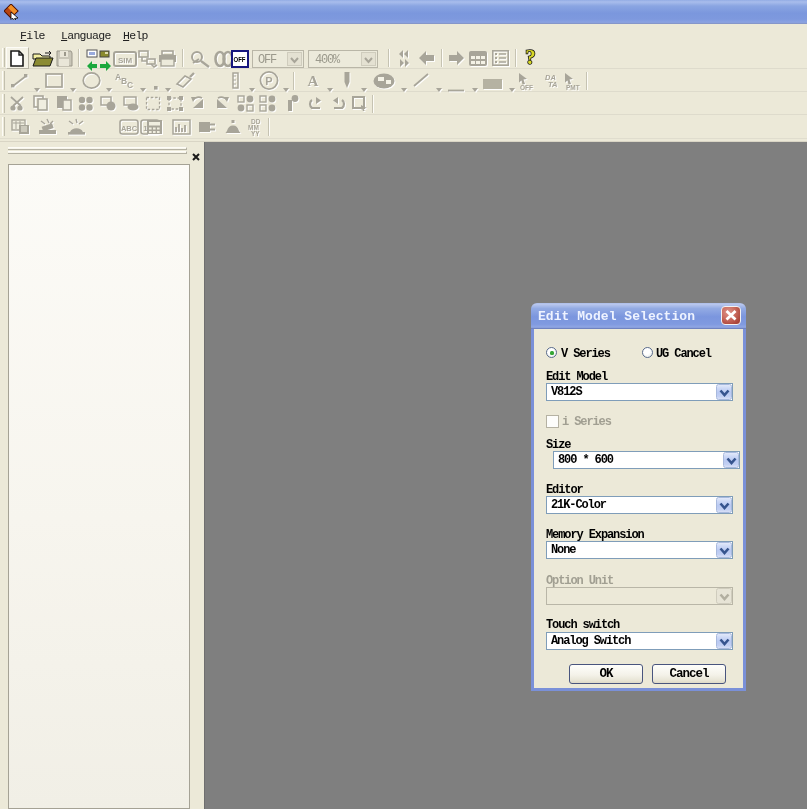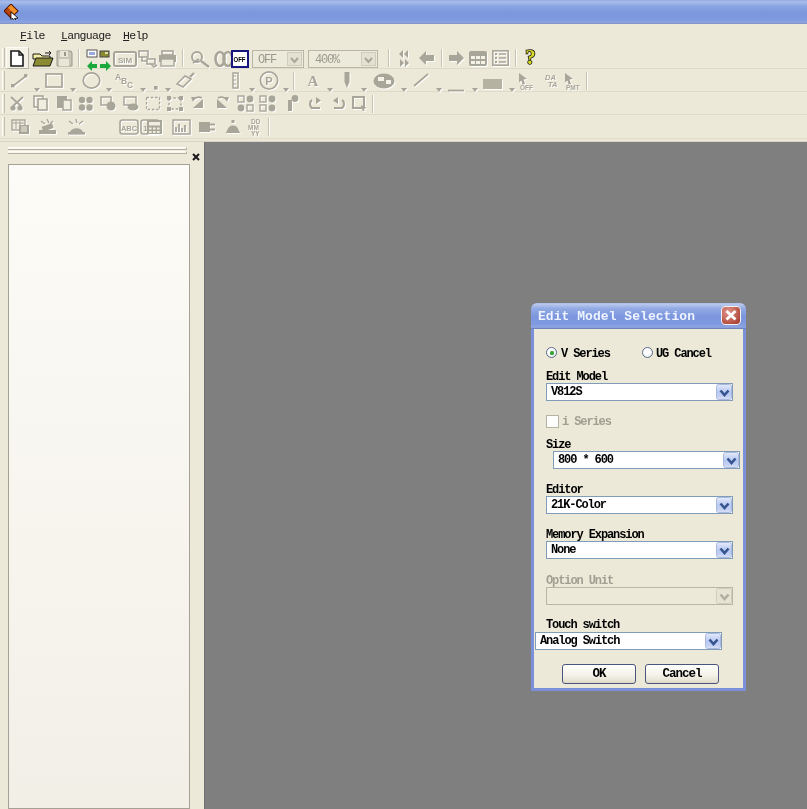--- a/index.html
+++ b/index.html
@@ -36,21 +36,21 @@
 .cbbtn { position:absolute; right:0px; top:0px; width:16px; height:16px; border-radius:2.5px;
   background:linear-gradient(180deg,#e2e9fa 0%,#ccd8f6 25%,#b9c9f2 55%,#c3d0f3 82%,#d8e0f7 100%); border:1px solid #a8b9dd; }
 .cbbtn.disb { background:#e7e4d6; border-color:#cfccbd; }
 .radio { position:absolute; width:11px; height:11px; border-radius:50%; border:1px solid #5a6b8c;
   background:radial-gradient(circle at 40% 35%,#ffffff 40%,#dfe4e0 100%); }
 .rdot { position:absolute; left:2.6px; top:2.6px; width:4.6px; height:4.6px; background:#35a635; border-radius:1.5px; }
 .rlab { position:absolute; font:bold 12px "Liberation Mono",monospace; letter-spacing:-1.1px; color:#000; }
 .chk { position:absolute; left:15px; top:112px; width:13px; height:13px; background:#fdfdfb; border:1px solid #b5b2a3; }
 .btn { position:absolute; width:74px; height:20px; border:1px solid #49557e; border-radius:3px;
   background:linear-gradient(180deg,#fefefb 0%,#f4f2e9 55%,#e8e5d6 85%,#ddd9c8 100%);
-  font:bold 12.5px "Liberation Mono",monospace; letter-spacing:-1px; color:#000; text-align:center; line-height:18px; }
+  font:bold 12.5px "Liberation Mono",monospace; letter-spacing:-1px; color:#000; text-align:center; line-height:18px;margin-left:7px; }
 </style></head><body>
 <div class="titlebar">
   <div style="position:absolute;left:4px;top:4px;"><svg width="15" height="16" viewBox="0 0 15 16" style="">
         <g transform="rotate(45 7 7)">
           <rect x="2" y="2" width="10" height="10" fill="#b84410" stroke="#4a1204"></rect>
           <rect x="2.6" y="2.6" width="8.8" height="4.2" fill="#f09028"></rect>
         </g>
         <polygon points="7,8 14,14 10.5,14.5 12,16 9.5,16 8.5,14 7,15.5" fill="#fff" stroke="#000" stroke-width="0.8"></polygon>
       </svg></div>
 </div>
@@ -445,21 +445,21 @@
             <path d="M3.5,5.5 l4,4.5 l4,-4.5" fill="none" stroke="#36548e" stroke-width="2.6"></path>
           </svg></div>
       </div>
       <div class="dlab" style="left:15px;top:271px;">Option Unit</div>
       <div class="combo dis" style="left:15px;top:284px;">
 <div class="cbbtn disb"><svg width="15" height="16" viewBox="0 0 15 16" style="">
             <path d="M3.5,5.5 l4,4.5 l4,-4.5" fill="none" stroke="#b2afa0" stroke-width="2.6"></path>
           </svg></div>
       </div>
       <div class="lab" style="left:15px;top:315px;">Touch switch</div>
-      <div class="combo" style="left:4px;top:329px;">
+      <div class="combo" style="left:15px;top:329px;">
 <span class="cbtext">Analog Switch</span>
 <div class="cbbtn"><svg width="15" height="16" viewBox="0 0 15 16" style="">
             <path d="M3.5,5.5 l4,4.5 l4,-4.5" fill="none" stroke="#36548e" stroke-width="2.6"></path>
           </svg></div>
       </div>
     </div>
   <div class="dtitle">
     <span class="dtext">Edit Model Selection</span>
     <div class="dclose"><svg width="18" height="17" viewBox="0 0 18 17" style="">
           <path d="M4.5,4 L13.5,12.5 M13.5,4 L4.5,12.5" stroke="#fff" stroke-width="2.8"></path>

